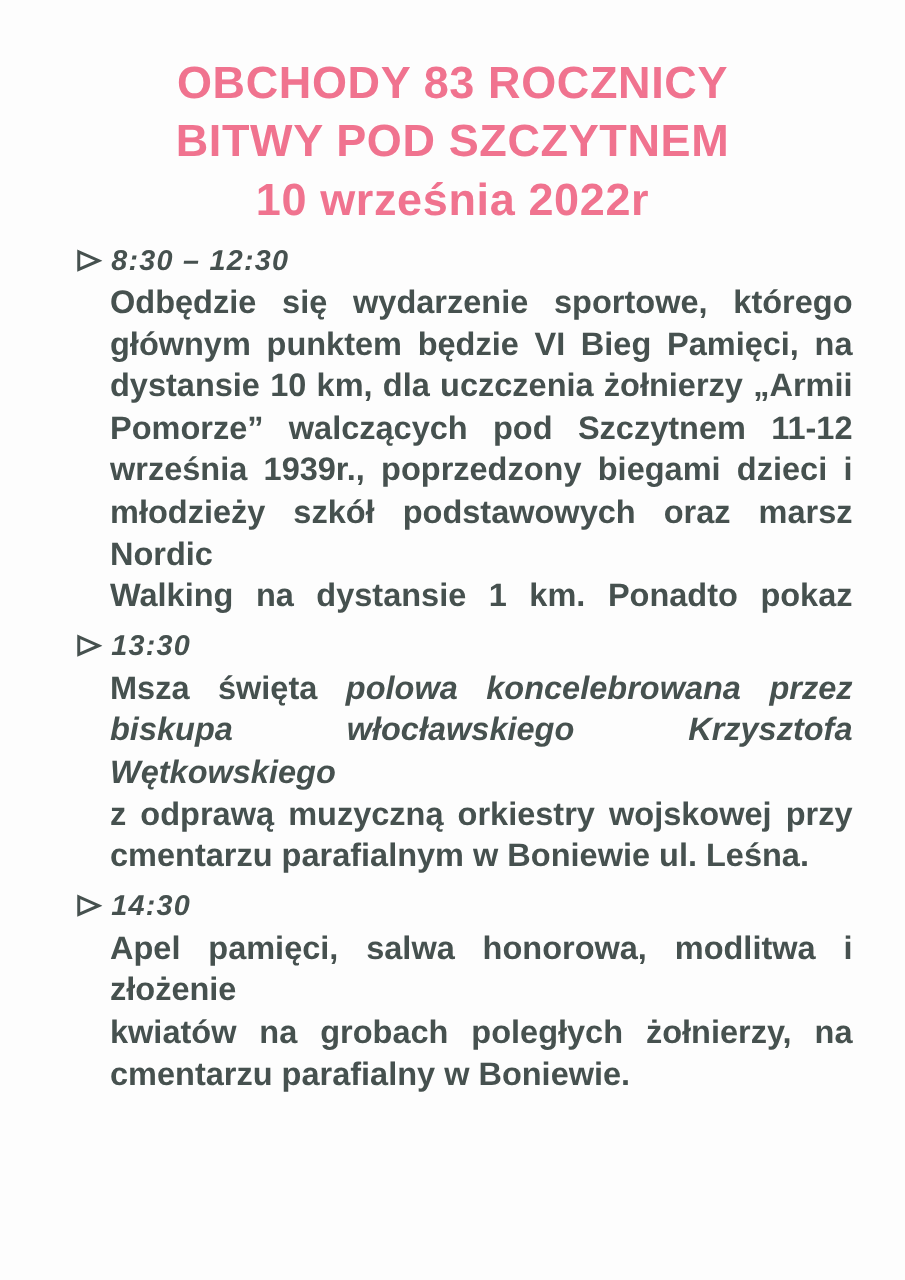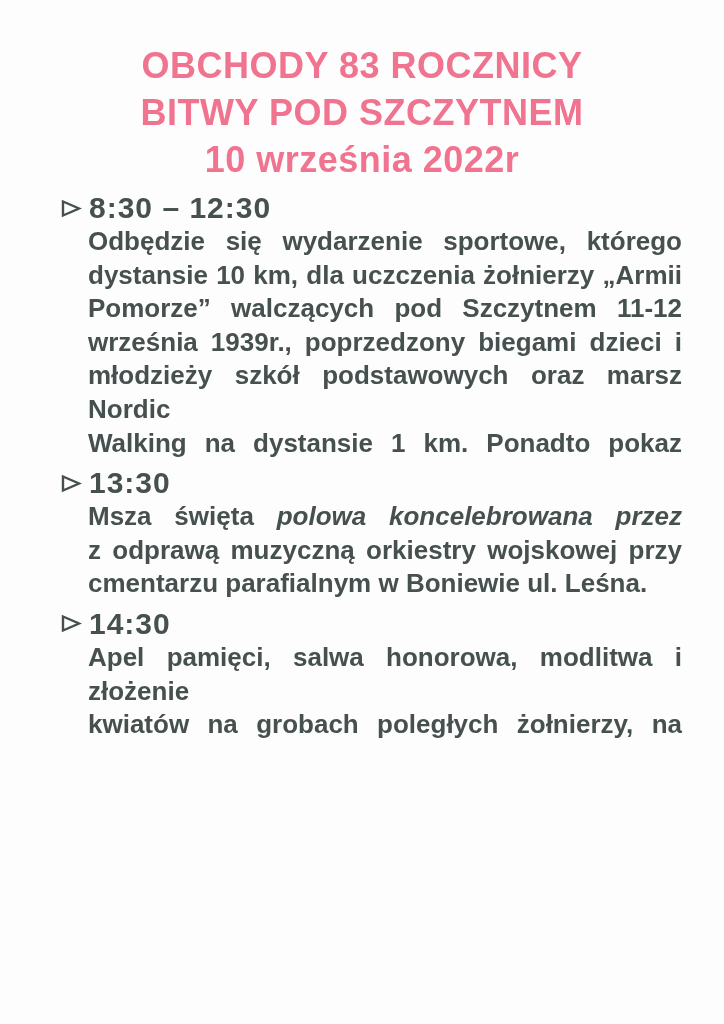--- a/index.html
+++ b/index.html
@@ -52,24 +52,25 @@
     height: 34px;
   }
   .program > .item:first-child .time-row { margin-top: 8px; }
   .bullet {
     display: inline-flex;
     align-items: center;
     flex: 0 0 auto;
   }
   .bullet svg { display: block; }
   .time {
-    font-size: 30px;
+    font-size: 23px;
     font-weight: 700;
     letter-spacing: 1px;
     color: var(--ink);
+    font-style: italic;
   }
   .para {
     margin-left: 88px;
     width: 594px;
     font-size: 26px;
     font-weight: 700;
     color: var(--ink);
   }
   .pline {
     line-height: 33.6px;
@@ -99,56 +100,59 @@
       <div class="time-row">
         <span class="bullet">
           <svg width="22" height="21" viewBox="0 0 22 21" aria-hidden="true">
             <polygon points="3,3.5 19,10.5 3,17.5" fill="#ffffff" stroke="#46514f" stroke-width="2.4" stroke-linejoin="miter"></polygon>
           </svg>
         </span>
         <span class="time">8:30 – 12:30</span>
       </div>
       <div class="para">
           <div class="pline"><span>Odbędzie się wydarzenie sportowe, którego</span></div>
+          <div class="pline"><span>głównym punktem będzie VI Bieg Pamięci, na</span></div>
           <div class="pline"><span>dystansie 10 km, dla uczczenia żołnierzy „Armii</span></div>
           <div class="pline"><span>Pomorze” walczących pod Szczytnem 11-12</span></div>
           <div class="pline"><span>września 1939r., poprzedzony biegami dzieci i</span></div>
           <div class="pline"><span>młodzieży szkół podstawowych oraz marsz Nordic</span></div>
           <div class="pline"><span>Walking na dystansie 1 km. Ponadto pokaz</span></div>
         </div>
     </div>
 
     <div class="item">
       <div class="time-row">
         <span class="bullet">
           <svg width="22" height="21" viewBox="0 0 22 21" aria-hidden="true">
             <polygon points="3,3.5 19,10.5 3,17.5" fill="#ffffff" stroke="#46514f" stroke-width="2.4" stroke-linejoin="miter"></polygon>
           </svg>
         </span>
         <span class="time">13:30</span>
       </div>
       <div class="para">
           <div class="pline"><span>Msza święta </span><span class="it">polowa koncelebrowana przez</span></div>
+          <div class="pline"><span class="it">biskupa włocławskiego Krzysztofa Wętkowskiego</span></div>
           <div class="pline"><span>z odprawą muzyczną orkiestry wojskowej przy</span></div>
           <div class="pline last"><span>cmentarzu parafialnym  w Boniewie ul. Leśna.</span></div>
         </div>
     </div>
 
     <div class="item">
       <div class="time-row">
         <span class="bullet">
           <svg width="22" height="21" viewBox="0 0 22 21" aria-hidden="true">
             <polygon points="3,3.5 19,10.5 3,17.5" fill="#ffffff" stroke="#46514f" stroke-width="2.4" stroke-linejoin="miter"></polygon>
           </svg>
         </span>
         <span class="time">14:30</span>
       </div>
       <div class="para">
           <div class="pline"><span>Apel pamięci, salwa honorowa, modlitwa i złożenie</span></div>
           <div class="pline"><span>kwiatów na grobach poległych żołnierzy, na</span></div>
+          <div class="pline last"><span>cmentarzu parafialny w Boniewie.</span></div>
         </div>
     </div>
 
     <div class="item">
     </div>
 
   </section>
 </div>
 
 </body></html>

